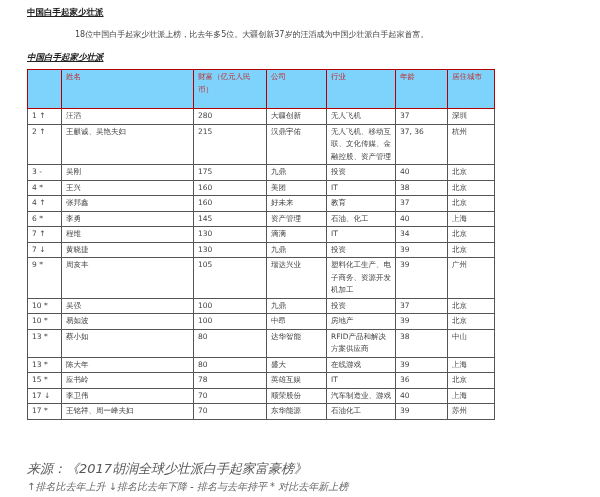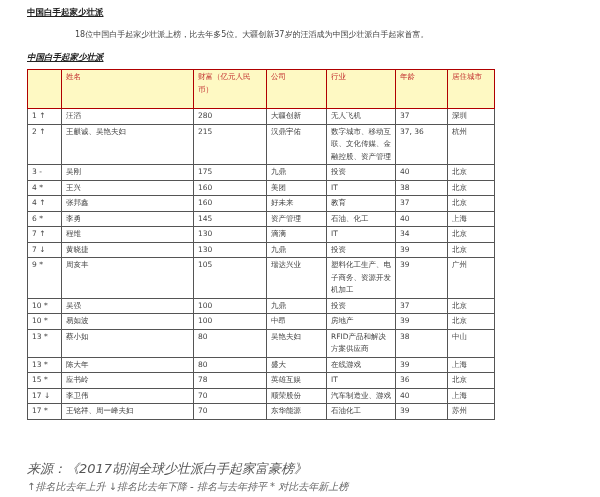--- a/index.html
+++ b/index.html
@@ -33,21 +33,21 @@
     table-layout: fixed;
   }
   table.wealth th, table.wealth td {
     border: 1px solid #555;
     padding: 1px 4px;
     text-align: left;
     vertical-align: top;
     line-height: 12.5px;
   }
   table.wealth th {
-    background: #fef9c3;
+    background: #7dd3fc;
     color: #c23030;
     font-weight: normal;
     height: 36px;
     border-color: #b00000;
   }
   table.wealth td { height: 12px; }
   .c-rank { width: 34px; }
   .c-name { width: 132px; }
   .c-wealth { width: 73px; }
   .c-company { width: 60px; }
@@ -99,21 +99,21 @@
         <td>大疆创新</td>
         <td>无人飞机</td>
         <td>37</td>
         <td>深圳</td>
       </tr>
       <tr>
         <td>2 ↑</td>
         <td>王麒诚、吴艳夫妇</td>
         <td>215</td>
         <td>汉鼎宇佑</td>
-        <td>数字城市、移动互联、文化传媒、金融控股、资产管理</td>
+        <td>无人飞机、移动互联、文化传媒、金融控股、资产管理</td>
         <td>37, 36</td>
         <td>杭州</td>
       </tr>
       <tr>
         <td>3 -</td>
         <td>吴刚</td>
         <td>175</td>
         <td>九鼎</td>
         <td>投资</td>
         <td>40</td>
@@ -188,21 +188,21 @@
         <td>100</td>
         <td>中昂</td>
         <td>房地产</td>
         <td>39</td>
         <td>北京</td>
       </tr>
       <tr>
         <td>13 *</td>
         <td>蔡小如</td>
         <td>80</td>
-        <td>吴艳夫妇</td>
+        <td>达华智能</td>
         <td>RFID产品和解决方案供应商</td>
         <td>38</td>
         <td>中山</td>
       </tr>
       <tr>
         <td>13 *</td>
         <td>陈大年</td>
         <td>80</td>
         <td>盛大</td>
         <td>在线游戏</td>

